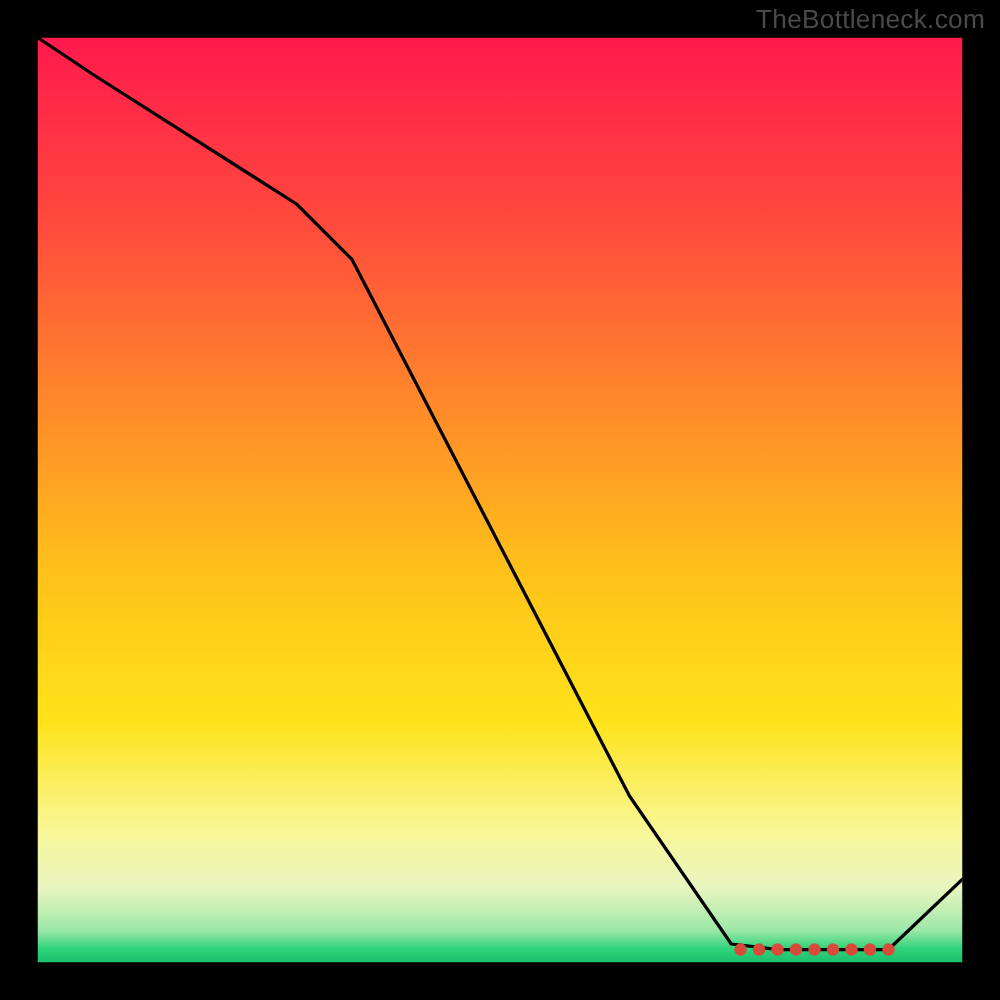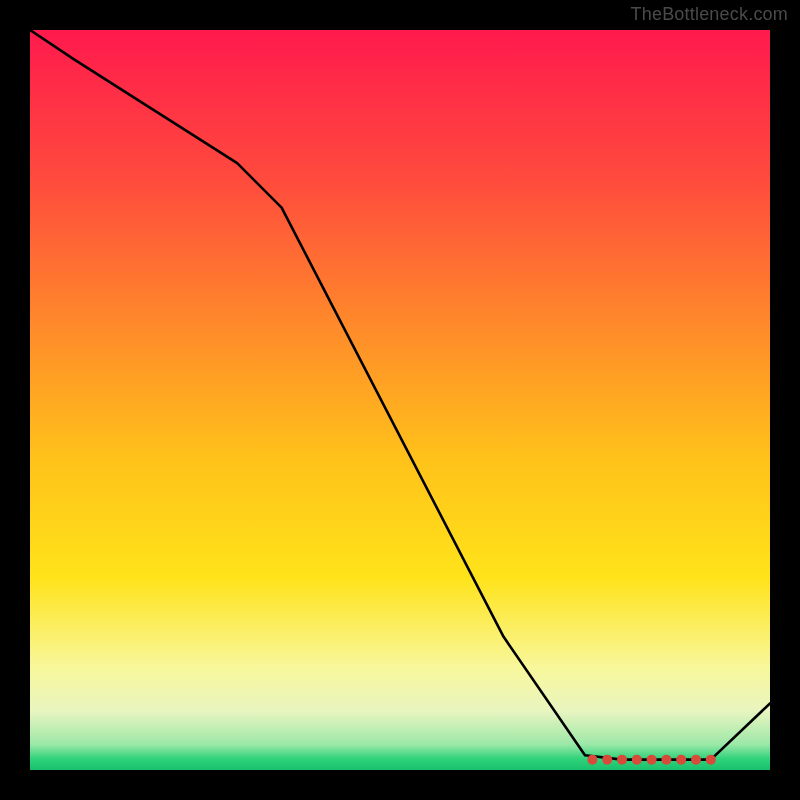--- a/index.html
+++ b/index.html
@@ -15,21 +15,21 @@
     width: 800px;
     height: 800px;
     background: #000;
     position: relative;
   }
   .watermark {
     position: absolute;
     top: 4px;
     right: 12px;
     color: #4a4a4a;
-    font-size: 18px;
+    font-size: 21px;
     font-weight: 500;
     letter-spacing: 0.2px;
     z-index: 10;
     user-select: none;
   }
   .plot-frame {
     position: absolute;
     left: 30px;
     top: 30px;
     width: 740px;

